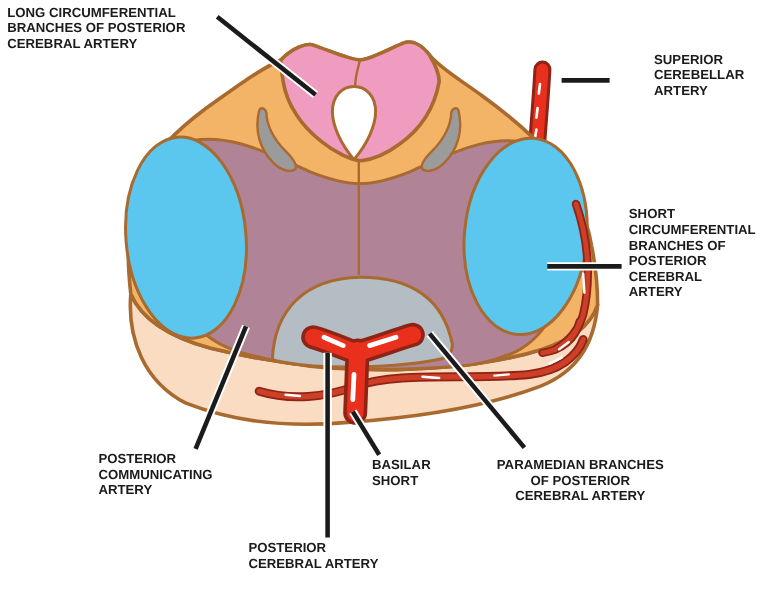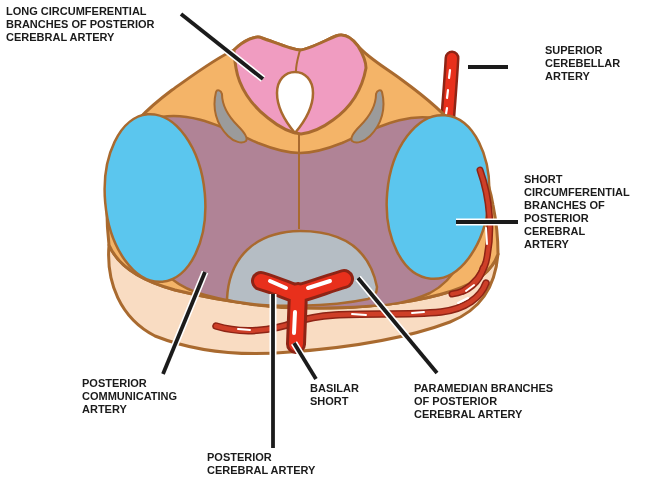--- a/index.html
+++ b/index.html
@@ -171,19 +171,19 @@
 CEREBRAL
 ARTERY</div>
 
   <div class="lbl" style="left:82px;top:377px;">POSTERIOR
 COMMUNICATING
 ARTERY</div>
 
   <div class="lbl" style="left:310px;top:382px;">BASILAR
 SHORT</div>
 
-  <div class="lbl" style="left:414px;top:382px;">PARAMEDIAN BRANCHES
+  <div class="lbl" style="left:414px;top:382px;text-align:center;">PARAMEDIAN BRANCHES
 OF POSTERIOR
 CEREBRAL ARTERY</div>
 
   <div class="lbl" style="left:207px;top:451px;">POSTERIOR
 CEREBRAL ARTERY</div>
 </div>
 
 </body></html>

